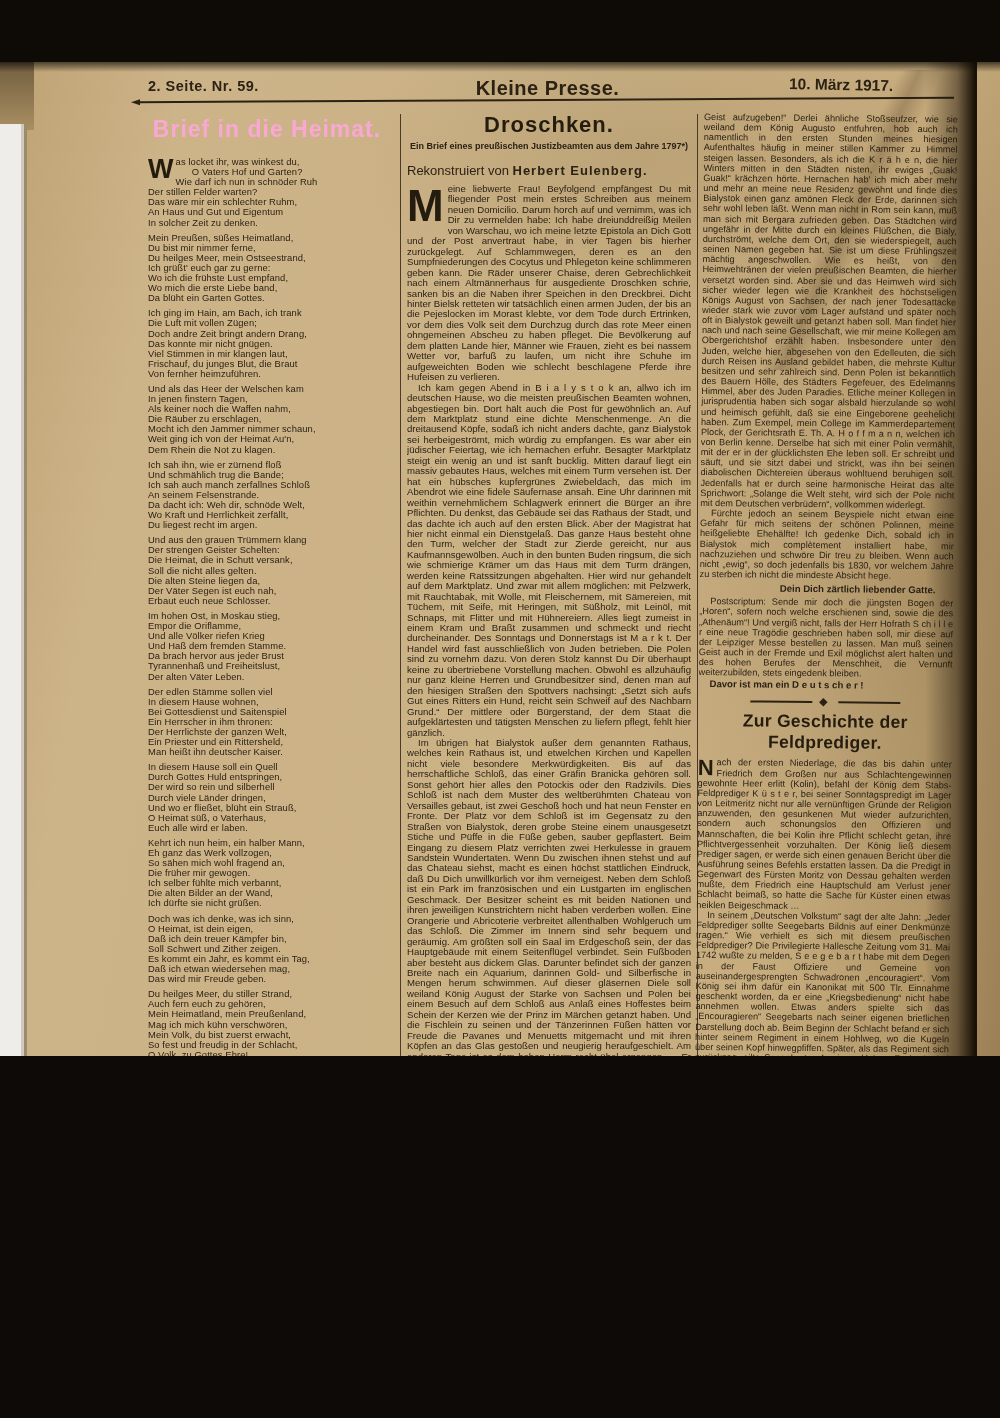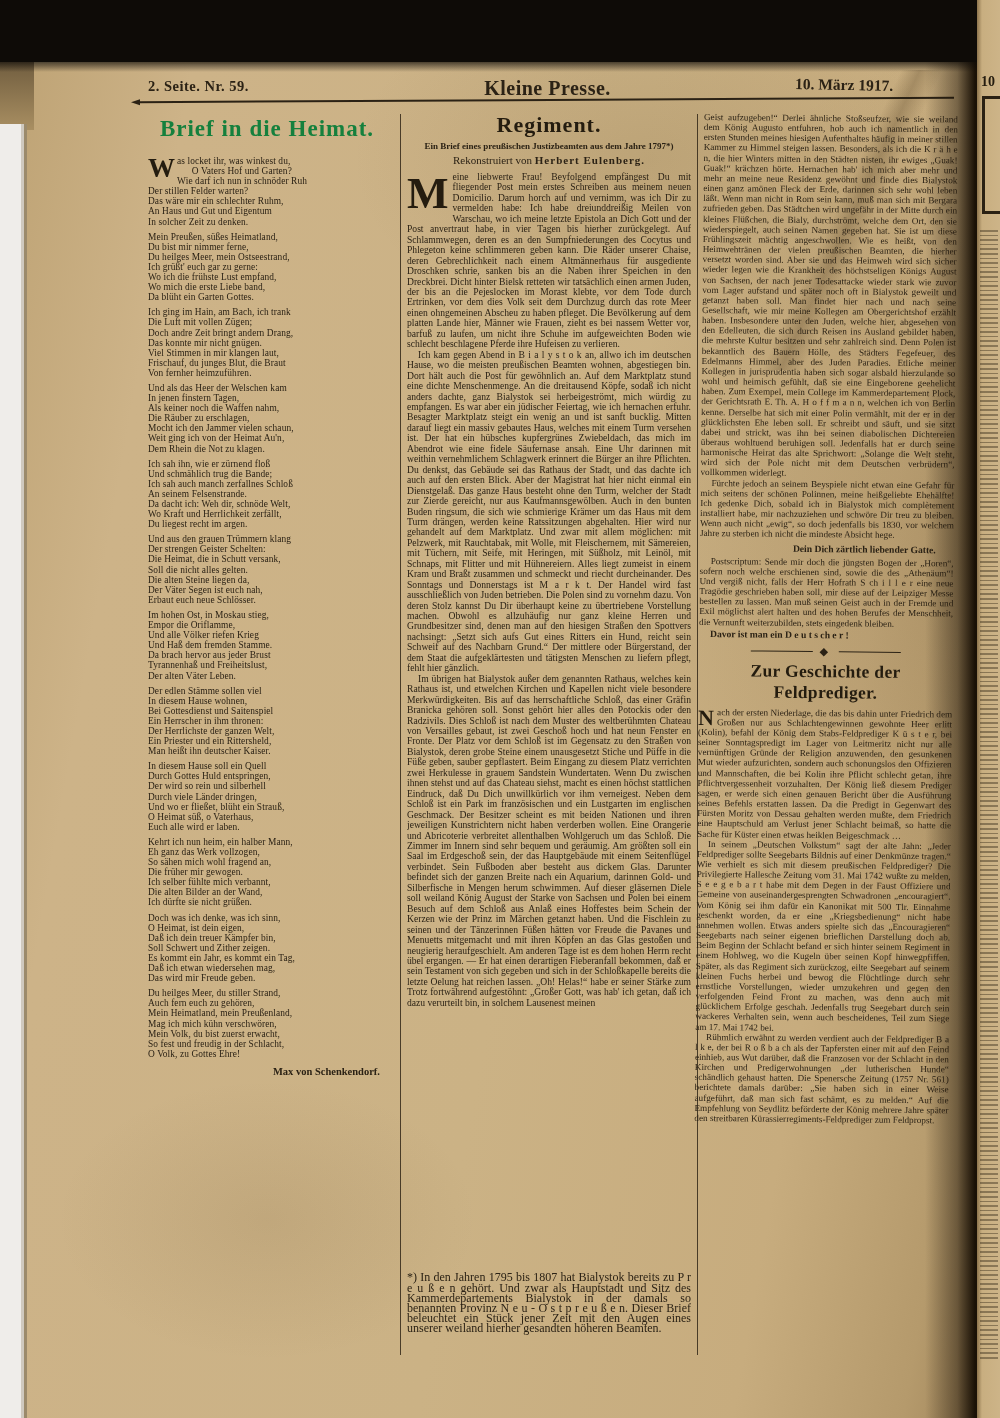--- a/index.html
+++ b/index.html
@@ -1,17 +1,17 @@
 <!DOCTYPE html>
 <html><head>
 <meta charset="utf-8">
 <style>
   html,body{margin:0;padding:0;background:#0d0a07;}
-  .stage{position:relative;width:1000px;height:1418px;overflow:hidden;
-         font-family:Liberation Serif, serif;color:#2b2215;}
+  .stage{position:relative;width:1000px;height:1056px;overflow:hidden;
+         font-family:Liberation Sans, sans-serif;color:#2b2215;}
   
   .top-shadow{position:absolute;left:0;top:0;width:100%;height:62px;background:#0e0b07;z-index:6;}
   .top-shadow:after{content:"";position:absolute;left:0;top:58px;width:100%;height:14px;
       background:linear-gradient(180deg,rgba(14,11,7,.95),rgba(14,11,7,0));}
   .left-under-edge{position:absolute;left:0;top:60px;width:34px;height:70px;
       background:linear-gradient(180deg,#6f5c3e,#a98f62);z-index:3;}
   .left-margin-strip{position:absolute;left:0;top:124px;width:27px;height:1294px;
       background:linear-gradient(90deg,#efedea 0 21px,#cfc9bf 21px 24px,#9b8a6b 24px 27px);z-index:3;}
   .paper{position:absolute;left:27px;top:40px;right:0;bottom:0;
       background:
@@ -42,29 +42,29 @@
   .mh-rule:before{content:"";position:absolute;left:-10px;top:-2px;border:3px solid rgba(0,0,0,0);
       border-right:9px solid #2b2215;}
   
   .cols{position:absolute;left:140px;top:112px;width:832px;height:1243px;display:flex;z-index:4;}
   .vrule{width:1px;background:rgba(40,30,16,.8);margin:2px 6px 0 6px;}
   .col{overflow:hidden;}
   .col1{width:254px;}
   .col2{width:284px;display:flex;flex-direction:column;}
   .col3{flex:1;transform:rotate(.55deg);transform-origin:0 0;padding-right:14px;}
   
-  .poem-title{font-weight:bold;font-size:23px;text-align:center;letter-spacing:1px;margin:4px 0 14px 0;color:#15803d;}
+  .poem-title{font-weight:bold;font-size:23px;text-align:center;letter-spacing:1px;margin:4px 0 14px 0;color:#f9a8d4;}
   .stanza{white-space:pre-wrap;font-size:9.4px;line-height:10.1px;margin:0 0 5px 8px;letter-spacing:.1px;}
   .stanza-first{position:relative;}
   .poem-initial{float:left;font-size:27px;line-height:22px;font-weight:bold;padding:1px 2px 0 0;color:#241c0f;}
   .poem-sig{font-weight:bold;font-size:10.5px;text-align:right;margin:7px 14px 0 0;}
   
   .a1-title{font-weight:bold;font-size:22px;text-align:center;letter-spacing:1px;margin:0 0 3px 0;color:#241c0f;}
   .a1-sub{font-weight:bold;font-size:9px;text-align:center;margin:0 0 3px 0;}
-  .a1-byline{font-size:11px;text-align:center;margin:0 0 6px 0;}
+  .a1-byline{font-size:13px;text-align:left;margin:9px 0 6px 0;}
   .a1-byline b{letter-spacing:1px;}
   .para{font-size:9.6px;line-height:10.45px;text-align:justify;text-indent:11px;margin:0;}
   .para.noindent{text-indent:0;}
   .col3 .para{font-size:9.2px;line-height:10.15px;}
   .dropcap{float:left;font-weight:bold;color:#241c0f;}
   .dc-big{font-size:44px;line-height:38px;padding:3px 4px 8px 0;}
   .dc-small{font-size:22px;line-height:19px;padding:1px 3px 0 0;}
   .footnote{font-size:12px;line-height:10.1px;text-align:justify;margin-top:auto;padding-bottom:22px;}
   .closing{font-size:9.6px;text-align:right;padding:3px 18px 3px 0;font-weight:bold;}
   .final-line{font-size:9.6px;text-indent:11px;padding-top:1px;font-weight:bold;}
@@ -116,21 +116,21 @@
 Die Luft mit vollen Zügen;
 Doch andre Zeit bringt andern Drang,
 Das konnte mir nicht gnügen.
 Viel Stimmen in mir klangen laut,
 Frischauf, du junges Blut, die Braut
 Von fernher heimzuführen.</div>
       <div class="stanza">Und als das Heer der Welschen kam
 In jenen finstern Tagen,
 Als keiner noch die Waffen nahm,
 Die Räuber zu erschlagen,
-Mocht ich den Jammer vielen schaun,
+Mocht ich den Jammer nimmer schaun,
 Weit ging ich von der Heimat Au'n,
 Dem Rhein die Not zu klagen.</div>
       <div class="stanza">Ich sah ihn, wie er zürnend floß
 Und schmählich trug die Bande;
 Ich sah auch manch zerfallnes Schloß
 An seinem Felsenstrande.
 Da dacht ich: Weh dir, schnöde Welt,
 Wo Kraft und Herrlichkeit zerfällt,
 Du liegest recht im argen.</div>
       <div class="stanza">Und aus den grauen Trümmern klang
@@ -181,21 +181,21 @@
 Mag ich mich kühn verschwören,
 Mein Volk, du bist zuerst erwacht,
 So fest und freudig in der Schlacht,
 O Volk, zu Gottes Ehre!</div>
       <div class="poem-sig">Max von Schenkendorf.</div>
     </div>
 
     <div class="vrule"></div>
 
     <div class="col col2">
-      <div class="a1-title">Regiment.</div>
+      <div class="a1-title">Droschken.</div>
       <div class="a1-sub">Ein Brief eines preußischen Justizbeamten aus dem Jahre 1797*)</div>
       <div class="a1-byline"><span>Rekonstruiert von </span><b>Herbert Eulenberg.</b></div>
       <div class="para noindent"><span class="dropcap dc-big">M</span><span>eine liebwerte Frau! Beyfolgend empfängest Du mit fliegender Post mein erstes Schreiben aus meinem neuen Domicilio. Darum horch auf und vernimm, was ich Dir zu vermelden habe: Ich habe dreiunddreißig Meilen von Warschau, wo ich meine letzte Epistola an Dich Gott und der Post anvertraut habe, in vier Tagen bis hierher zurückgelegt. Auf Schlammwegen, deren es an den Sumpfniederungen des Cocytus und Phlegeton keine schlimmeren geben kann. Die Räder unserer Chaise, deren Gebrechlichkeit nach einem Altmännerhaus für ausgediente Droschken schrie, sanken bis an die Naben ihrer Speichen in den Dreckbrei. Dicht hinter Bielsk retteten wir tatsächlich einen armen Juden, der bis an die Pejeslocken im Morast klebte, vor dem Tode durch Ertrinken, vor dem dies Volk seit dem Durchzug durch das rote Meer einen ohngemeinen Abscheu zu haben pfleget. Die Bevölkerung auf dem platten Lande hier, Männer wie Frauen, zieht es bei nassem Wetter vor, barfuß zu laufen, um nicht ihre Schuhe im aufgeweichten Boden wie schlecht beschlagene Pferde ihre Hufeisen zu verlieren.</span></div>
       <div class="para">Ich kam gegen Abend in B i a l y s t o k an, allwo ich im deutschen Hause, wo die meisten preußischen Beamten wohnen, abgestiegen bin. Dort hält auch die Post für gewöhnlich an. Auf dem Marktplatz stund eine dichte Menschenmenge. An die dreitausend Köpfe, sodaß ich nicht anders dachte, ganz Bialystok sei herbeigeströmt, mich würdig zu empfangen. Es war aber ein jüdischer Feiertag, wie ich hernachen erfuhr. Besagter Marktplatz steigt ein wenig an und ist sanft bucklig. Mitten darauf liegt ein massiv gebautes Haus, welches mit einem Turm versehen ist. Der hat ein hübsches kupfergrünes Zwiebeldach, das mich im Abendrot wie eine fidele Säufernase ansah. Eine Uhr darinnen mit weithin vernehmlichem Schlagwerk erinnert die Bürger an ihre Pflichten. Du denkst, das Gebäude sei das Rathaus der Stadt, und das dachte ich auch auf den ersten Blick. Aber der Magistrat hat hier nicht einmal ein Dienstgelaß. Das ganze Haus besteht ohne den Turm, welcher der Stadt zur Zierde gereicht, nur aus Kaufmannsgewölben. Auch in den bunten Buden ringsum, die sich wie schmierige Krämer um das Haus mit dem Turm drängen, werden keine Ratssitzungen abgehalten. Hier wird nur gehandelt auf dem Marktplatz. Und zwar mit allem möglichen: mit Pelzwerk, mit Rauchtabak, mit Wolle, mit Fleischernem, mit Sämereien, mit Tüchern, mit Seife, mit Heringen, mit Süßholz, mit Leinöl, mit Schnaps, mit Flitter und mit Hühnereiern. Alles liegt zumeist in einem Kram und Braßt zusammen und schmeckt und riecht durcheinander. Des Sonntags und Donnerstags ist M a r k t. Der Handel wird fast ausschließlich von Juden betrieben. Die Polen sind zu vornehm dazu. Von deren Stolz kannst Du Dir überhaupt keine zu übertriebene Vorstellung machen. Obwohl es allzuhäufig nur ganz kleine Herren und Grundbesitzer sind, denen man auf den hiesigen Straßen den Spottvers nachsingt: „Setzt sich aufs Gut eines Ritters ein Hund, reicht sein Schweif auf des Nachbarn Grund.“ Der mittlere oder Bürgerstand, der dem Staat die aufgeklärtesten und tätigsten Menschen zu liefern pflegt, fehlt hier gänzlich.</div>
       <div class="para">Im übrigen hat Bialystok außer dem genannten Rathaus, welches kein Rathaus ist, und etwelchen Kirchen und Kapellen nicht viele besondere Merkwürdigkeiten. Bis auf das herrschaftliche Schloß, das einer Gräfin Branicka gehören soll. Sonst gehört hier alles den Potockis oder den Radzivils. Dies Schloß ist nach dem Muster des weltberühmten Chateau von Versailles gebaut, ist zwei Geschoß hoch und hat neun Fenster en Fronte. Der Platz vor dem Schloß ist im Gegensatz zu den Straßen von Bialystok, deren grobe Steine einem unausgesetzt Stiche und Püffe in die Füße geben, sauber gepflastert. Beim Eingang zu diesem Platz verrichten zwei Herkulesse in grauem Sandstein Wundertaten. Wenn Du zwischen ihnen stehst und auf das Chateau siehst, macht es einen höchst stattlichen Eindruck, daß Du Dich unwillkürlich vor ihm verneigest. Neben dem Schloß ist ein Park im französischen und ein Lustgarten im englischen Geschmack. Der Besitzer scheint es mit beiden Nationen und ihren jeweiligen Kunstrichtern nicht haben verderben wollen. Eine Orangerie und Abricoterie verbreitet allenthalben Wohlgeruch um das Schloß. Die Zimmer im Innern sind sehr bequem und geräumig. Am größten soll ein Saal im Erdgeschoß sein, der das Hauptgebäude mit einem Seitenflügel verbindet. Sein Fußboden aber besteht aus dickem Glas. Darunter befindet sich der ganzen Breite nach ein Aquarium, darinnen Gold- und Silberfische in Mengen herum schwimmen. Auf dieser gläsernen Diele soll weiland König August der Starke von Sachsen und Polen bei einem Besuch auf dem Schloß aus Anlaß eines Hoffestes beim Schein der Kerzen wie der Prinz im Märchen getanzt haben. Und die Fischlein zu seinen und der Tänzerinnen Füßen hätten vor Freude die Pavanes und Menuetts mitgemacht und mit ihren Köpfen an das Glas gestoßen und neugierig heraufgeschielt. Am anderen Tage ist es dem hohen Herrn recht übel ergangen. — Er hat einen derartigen Fieberanfall bekommen, daß er sein Testament von sich gegeben und sich in der Schloßkapelle bereits die letzte Oelung hat reichen lassen. „Oh! Helas!“ habe er seiner Stärke zum Trotz fortwährend aufgestöhnt: „Großer Gott, was hab' ich getan, daß ich dazu verurteilt bin, in solchem Lausenest meinen</div>
       <div class="footnote">*) In den Jahren 1795 bis 1807 hat Bialystok bereits zu P r e u ß e n gehört. Und zwar als Hauptstadt und Sitz des Kammerdepartements Bialystok in der damals so benannten Provinz N e u - O s t p r e u ß e n. Dieser Brief beleuchtet ein Stück jener Zeit mit den Augen eines unserer weiland hierher gesandten höheren Beamten.</div>
     </div>
 
     <div class="vrule"></div>
 
@@ -211,19 +211,14 @@
           <i class="r"></i>
         </div>
       <div class="a2-title">Zur Geschichte der Feldprediger.</div>
       <div class="para noindent"><span class="dropcap dc-small">N</span><span>ach der ersten Niederlage, die das bis dahin unter Friedrich dem Großen nur aus Schlachtengewinnen gewohnte Heer erlitt (Kolin), befahl der König dem Stabs-Feldprediger K ü s t e r, bei seiner Sonntagspredigt im Lager von Leitmeritz nicht nur alle vernünftigen Gründe der Religion anzuwenden, den gesunkenen Mut wieder aufzurichten, sondern auch schonungslos den Offizieren und Mannschaften, die bei Kolin ihre Pflicht schlecht getan, ihre Pflichtvergessenheit vorzuhalten. Der König ließ diesem Prediger sagen, er werde sich einen genauen Bericht über die Ausführung seines Befehls erstatten lassen. Da die Predigt in Gegenwart des Fürsten Moritz von Dessau gehalten werden mußte, dem Friedrich eine Hauptschuld am Verlust jener Schlacht beimaß, so hatte die Sache für Küster einen etwas heiklen Beigeschmack …</span></div>
       <div class="para">In seinem „Deutschen Volkstum“ sagt der alte Jahn: „Jeder Feldprediger sollte Seegebarts Bildnis auf einer Denkmünze tragen.“ Wie verhielt es sich mit diesem preußischen Feldprediger? Die Privilegierte Hallesche Zeitung vom 31. Mai 1742 wußte zu melden, S e e g e b a r t habe mit dem Degen in der Faust Offiziere und Gemeine von auseinandergesprengten Schwadronen „encouragiert“. Vom König sei ihm dafür ein Kanonikat mit 500 Tlr. Einnahme geschenkt worden, da er eine „Kriegsbedienung“ nicht habe annehmen wollen. Etwas anders spielte sich das „Encouragieren“ Seegebarts nach seiner eigenen brieflichen Darstellung doch ab. Beim Beginn der Schlacht befand er sich hinter seinem Regiment in einem Hohlweg, wo die Kugeln über seinen Kopf hinwegpfiffen. Später, als das Regiment sich zurückzog, eilte Seegebart auf seinem kleinen Fuchs herbei und bewog die Flüchtlinge durch sehr ernstliche Vorstellungen, wieder umzukehren und gegen den verfolgenden Feind Front zu machen, was denn auch mit glücklichem Erfolge geschah. Jedenfalls trug Seegebart durch sein wackeres Verhalten sein, wenn auch bescheidenes, Teil zum Siege am 17. Mai 1742 bei.</div>
       <div class="para">Rühmlich erwähnt zu werden verdient auch der Feldprediger B a l k e, der bei R o ß b a ch als der Tapfersten einer mit auf den Feind einhieb, aus Wut darüber, daß die Franzosen vor der Schlacht in den Kirchen und Predigerwohnungen „der lutherischen Hunde“ schändlich gehaust hatten. Die Spenersche Zeitung (1757 Nr. 561) berichtete damals darüber: „Sie haben sich in einer Weise aufgeführt, daß man sich fast schämt, es zu melden.“ Auf die Empfehlung von Seydlitz beförderte der König mehrere Jahre später den streitbaren Kürassierregiments-Feldprediger zum Feldpropst.</div>
     </div>
   </div>
 
   <div class="gutter-shadow"></div>
-  <div class="adjacent-page">
-    <div class="adj-num">10</div>
-    <div class="adj-box"></div>
-    <div class="adj-text"></div>
-  </div>
 
 </div>
 
 </body></html>

